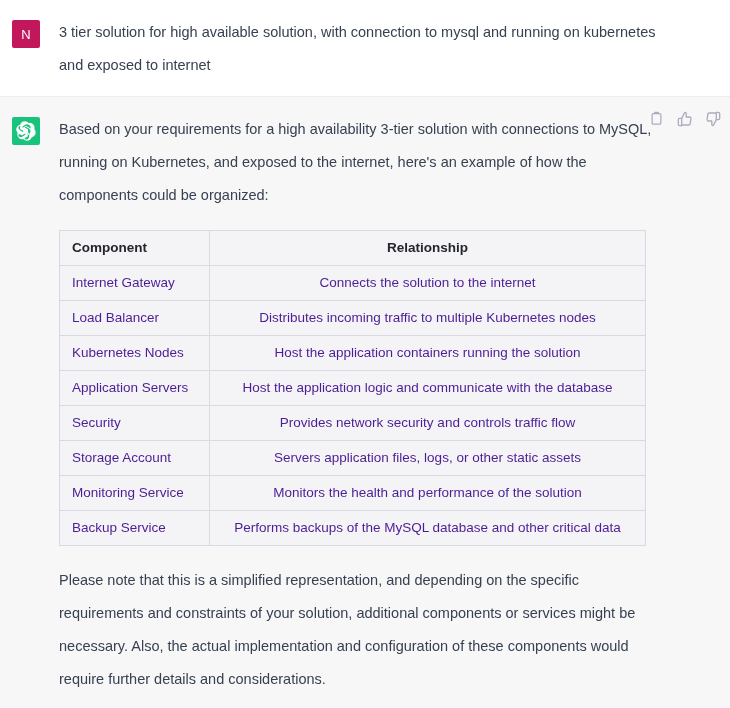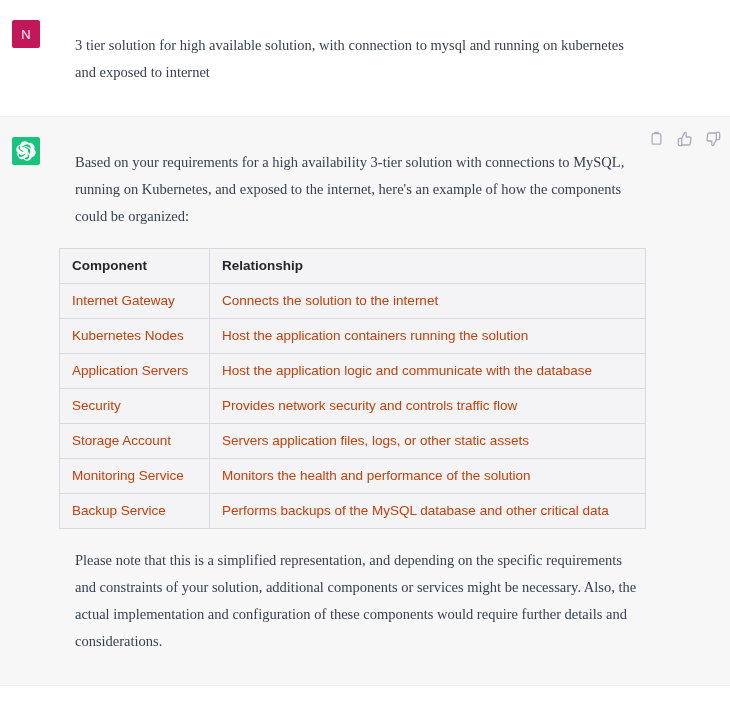--- a/index.html
+++ b/index.html
@@ -68,24 +68,23 @@
   
   .msg-body {
     flex: 1 1 auto;
     min-width: 0;
     padding-top: 2px;
     max-width: 598px;
   }
   .paragraph {
     color: #374151;
     font-size: 14.5px;
-    line-height: 27px;
-    margin: 16px;
+    line-height: 33px;
+    margin: 0;
     word-wrap: break-word;
-    font-family: Liberation Serif, serif;
   }
 
   
   .msg-actions {
     position: absolute;
     top: 12px;
     right: 8px;
     display: flex;
     align-items: center;
     gap: 9px;
@@ -119,33 +118,33 @@
     overflow: hidden;
     background: #f4f4f6;
     font-size: 13.5px;
   }
   table.md-table th,
   table.md-table td {
     text-align: left;
     padding: 8px 12px;
     border-bottom: 1px solid #d9d9e3;
     border-right: 1px solid #d9d9e3;
-    color: #c2410c;
+    color: #4c1d95;
     line-height: 18px;
     background: #f4f4f6;
     vertical-align: middle;
     height: 30px;
   }
   table.md-table th {
     font-weight: 700;
     color: #24262d;
     font-size: 13.5px;
   }
   table.md-table th:last-child,
-  table.md-table td:last-child { border-right: 0; }
+  table.md-table td:last-child { border-right: 0; text-align: center; }
   table.md-table tr:last-child td { border-bottom: 0; }
   .col-component { width: 150px; }
 
   .closing-para { margin-top: 0; }
 </style>
 </head>
 <body>
 
 <div id="chat-thread">
 
@@ -203,20 +202,24 @@
                 <th class="col-component">Component</th>
                 <th>Relationship</th>
               </tr>
             </thead>
             <tbody>
               <tr>
                 <td class="col-component">Internet Gateway</td>
                 <td>Connects the solution to the internet</td>
               </tr>
               <tr>
+                <td class="col-component">Load Balancer</td>
+                <td>Distributes incoming traffic to multiple Kubernetes nodes</td>
+              </tr>
+              <tr>
                 <td class="col-component">Kubernetes Nodes</td>
                 <td>Host the application containers running the solution</td>
               </tr>
               <tr>
                 <td class="col-component">Application Servers</td>
                 <td>Host the application logic and communicate with the database</td>
               </tr>
               <tr>
                 <td class="col-component">Security</td>
                 <td>Provides network security and controls traffic flow</td>

